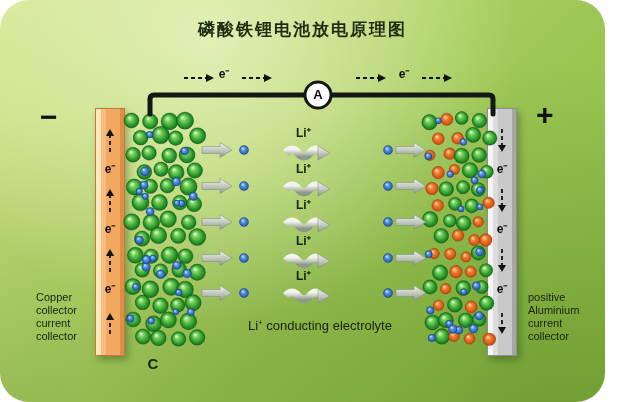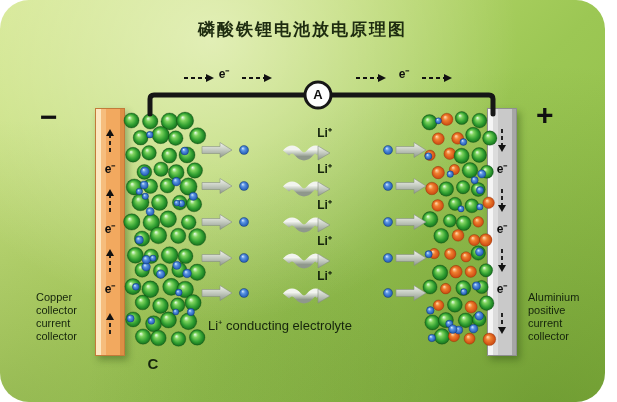--- a/index.html
+++ b/index.html
@@ -21,25 +21,25 @@
   .copper{
     left:95px;top:108px;width:30px;height:248px;
     background:linear-gradient(to right,#fde7c0 0 5px,#f6bd7d 5px 10px,#f2a95f 10px 24px,#dd8f45 24px 30px);
     border:1px solid #c27b3a;box-shadow:3px 4px 7px rgba(25,55,8,.35);
   }
   .alu{
     left:487px;top:108px;width:30px;height:248px;
     background:linear-gradient(to right,#f5f5f5 0 5px,#dcdcdc 5px 10px,#c9c9c9 10px 24px,#a6a6a6 24px 30px);
     border:1px solid #8f8f8f;box-shadow:3px 4px 7px rgba(25,55,8,.35);
   }
-  .ion{width:36px;text-align:right;font-size:12px;font-weight:700;color:#15240c}
+  .ion{width:36px;text-align:left;font-size:12px;font-weight:700;color:#15240c}
   .caption{font-size:11px;color:#15240c;line-height:13px}
   .caption span{display:block}
   .material{font-size:15px;font-weight:700;color:#15240c;text-align:center}
-  .electrolyte{width:224px;text-align:left;font-size:13px;color:#15240c}
+  .electrolyte{width:224px;text-align:center;font-size:13px;color:#15240c}
   .ammeter-label{width:26px;text-align:center;font-size:13px;font-weight:700;color:#0e0e0e}
   svg{display:block}
 </style>
 </head>
 <body>
 
 <div class="stage">
 
   <div class="abs copper"></div>
   <div class="abs alu"></div>
@@ -313,19 +313,19 @@
 
   <div class="abs material" style="left:128px;top:355px;width:50px">C</div>
 
   <div class="abs caption" style="left:36px;top:291px;width:80px">
     <span>Copper</span>
     <span>collector</span>
     <span>current</span>
     <span>collector</span>
   </div>
   <div class="abs caption" style="left:528px;top:291px;width:88px">
+    <span>positive</span>
     <span>Aluminium</span>
-    <span>positive</span>
     <span>current</span>
     <span>collector</span>
   </div>
 
 </div>
 
 </body></html>

